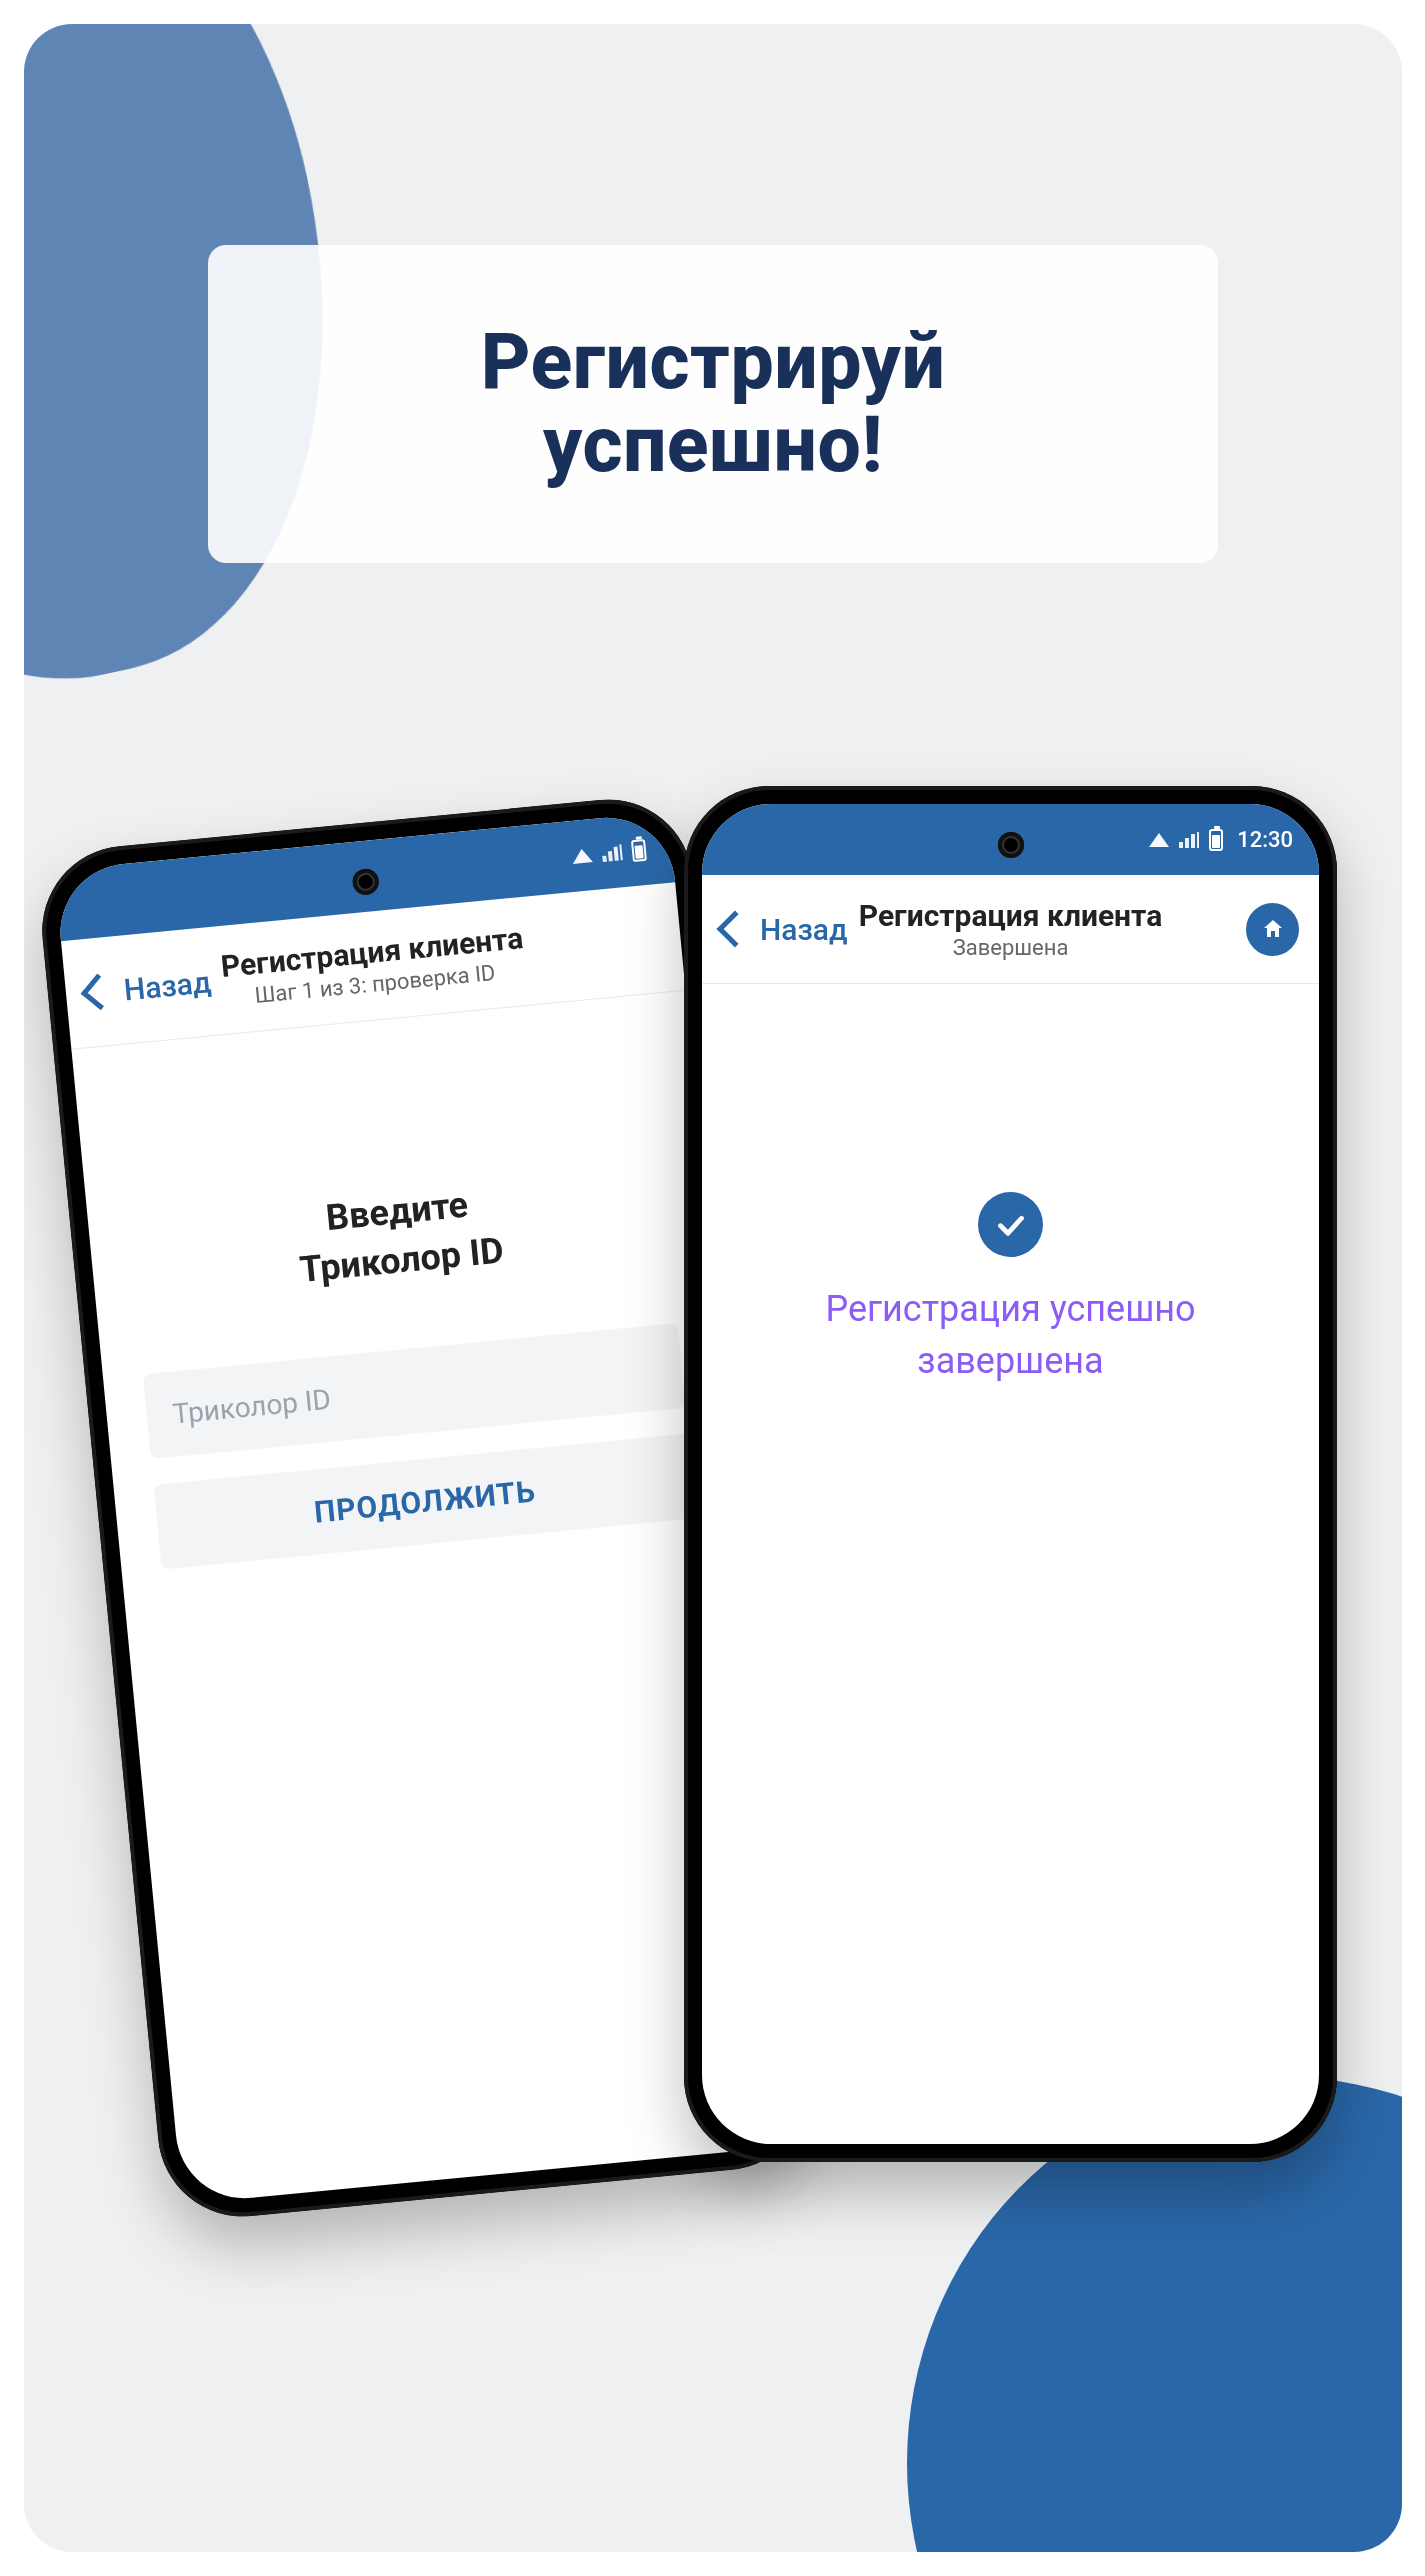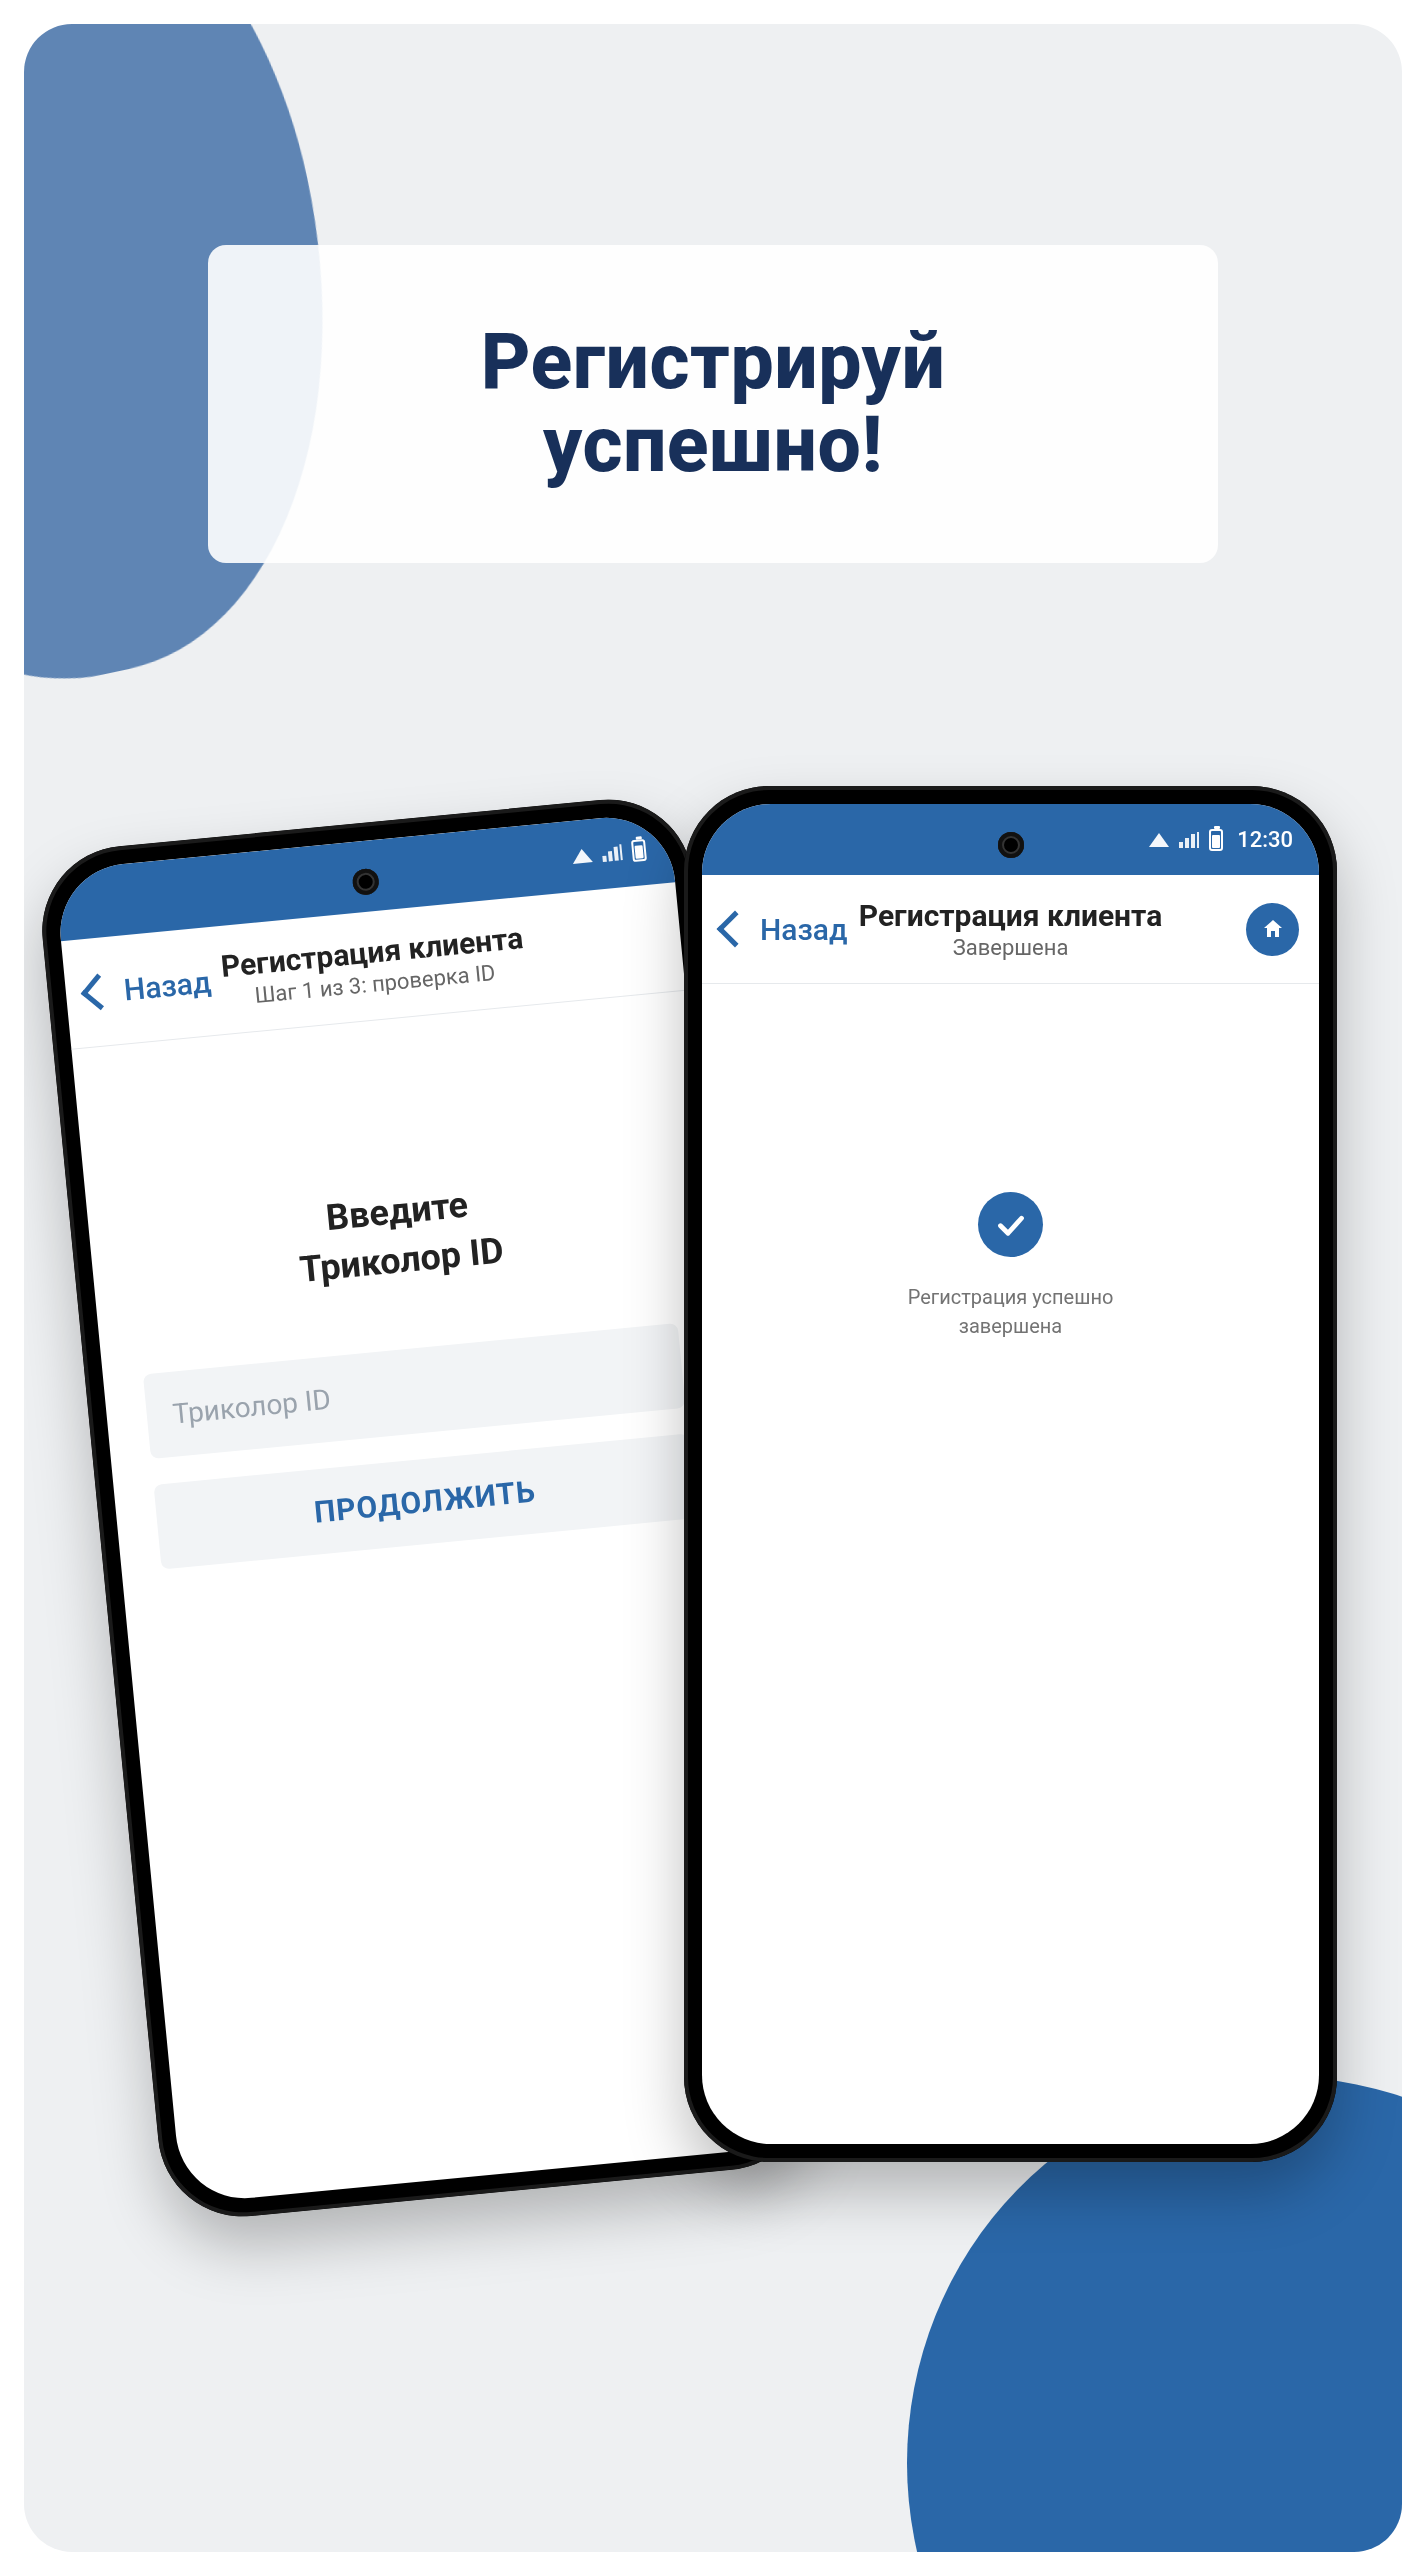--- a/index.html
+++ b/index.html
@@ -93,21 +93,21 @@
   }
   .cta {
     margin: 26px 0 0; height:85px; background:#f2f4f6; border-radius:8px;
     display:flex; align-items:center; justify-content:center;
     color:#2a67a8; font-size:30px; font-weight:700; letter-spacing:1px;
   }
 
   .done-wrap { padding: 208px 40px 0; text-align:center; }
   .check { width:65px;height:65px;border-radius:50%;background:#2a67a8;margin:0 auto 26px;display:flex;align-items:center;justify-content:center;}
   .check svg{width:36px;height:36px;}
-  .done-text { font-size:20px; color:#737373; line-height:1.45;text-align:center; }
+  .done-text { font-size:36px; color:#8b5cf6; line-height:1.45;text-align:center; }
 </style>
 </head>
 <body>
 
 <div class="canvas">
   <div class="blob-tl"></div>
   <div class="blob-br"></div>
 
   <div class="headline-card">
     <div class="headline">

